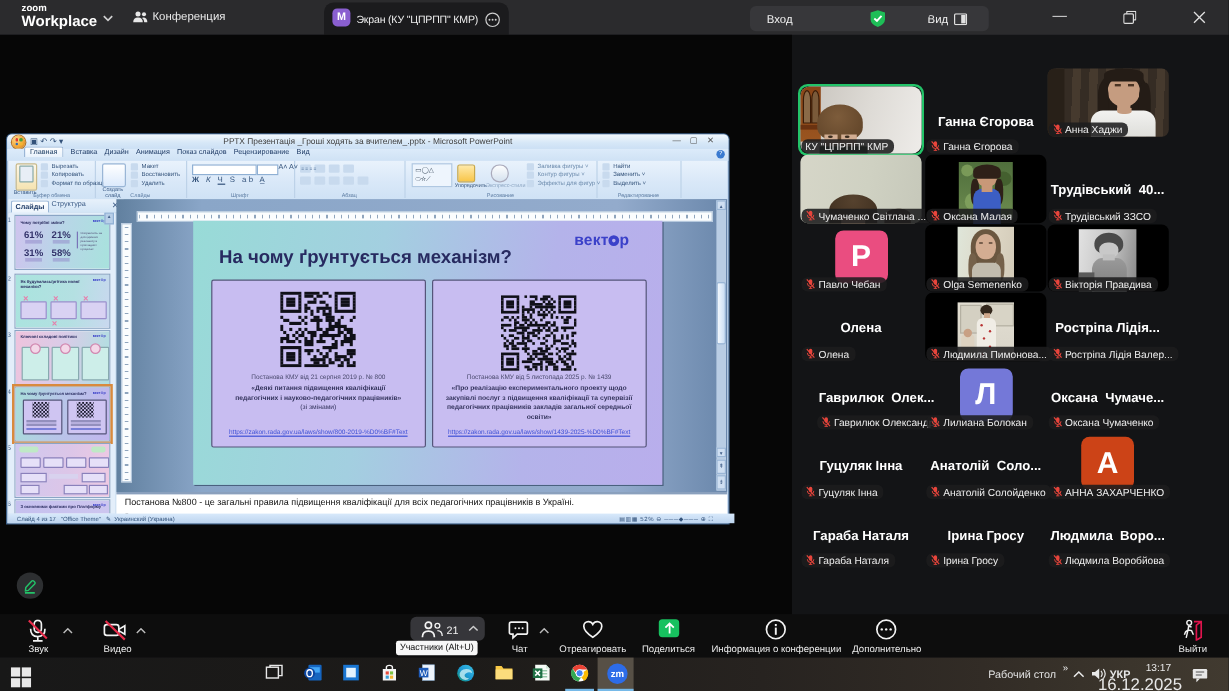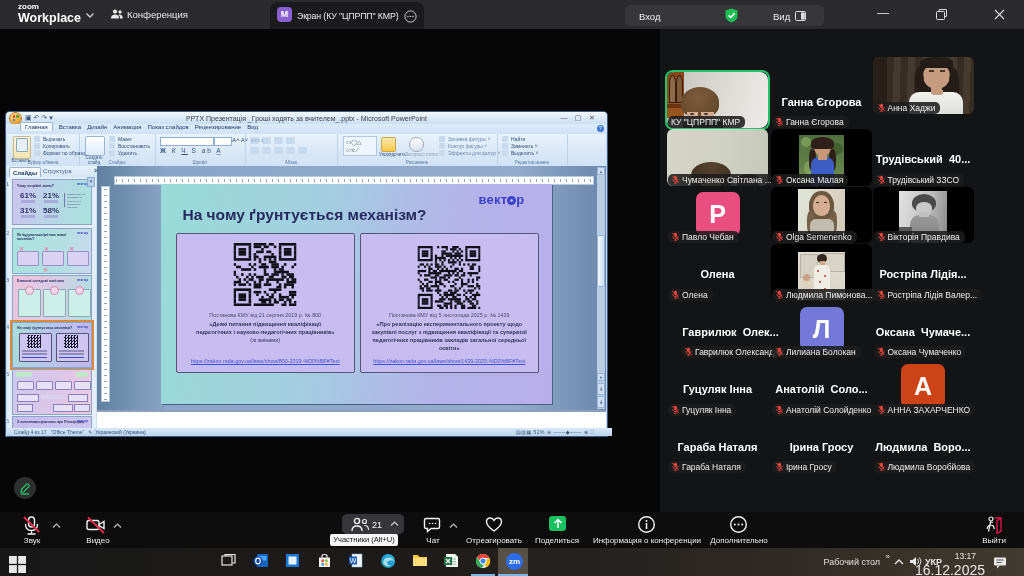--- a/index.html
+++ b/index.html
@@ -724,20 +724,21 @@
     </div>
     <div id="vscroll">
         <div style="position:absolute;left:0;top:0;width:8px;height:8px;background:#cfdff2;border:0.5px solid #9ab6d6;box-sizing:border-box;font-size:4px;color:#44618a;text-align:center;line-height:8px">▲</div>
         <div style="position:absolute;left:0;top:68px;width:8px;height:52px;background:linear-gradient(90deg,#f4f9fe,#cadef4);border:0.5px solid #9ab6d6;box-sizing:border-box;border-radius:2px"></div>
         <div style="position:absolute;left:0;top:206px;width:8px;height:8px;background:#cfdff2;border:0.5px solid #9ab6d6;box-sizing:border-box;font-size:4px;color:#44618a;text-align:center;line-height:8px">▼</div>
         <div style="position:absolute;left:0;top:216px;width:8px;height:12px;background:#cfdff2;border:0.5px solid #9ab6d6;box-sizing:border-box;font-size:5px;color:#44618a;text-align:center;line-height:11px">⇞</div>
         <div style="position:absolute;left:0;top:229px;width:8px;height:12px;background:#cfdff2;border:0.5px solid #9ab6d6;box-sizing:border-box;font-size:5px;color:#44618a;text-align:center;line-height:11px">⇟</div>
       </div>
   </div>
   <div class="abs" id="notes">
+    <div class="n1">Постанова №800 - це загальні правила підвищення кваліфікації для всіх педагогічних працівників в Україні.</div>
     <div class="n2">Вони визначають:</div>
   </div>
   <div class="abs" id="pstatus">
     <span style="position:absolute;left:7px;top:1px">Слайд 4 из 17&nbsp;&nbsp;&nbsp;"Office Theme"&nbsp;&nbsp;&nbsp;✎&nbsp;&nbsp;Украинский (Украина)</span>
     <span style="position:absolute;left:509px;top:1px;letter-spacing:0.5px">▤▥▦ 52% ⊖ ───◆─── ⊕ ⛶</span>
   </div>
 </div>
 
 <div id="grid">
     <div class="tile" style="left:667.0px;top:71.5px;box-shadow:0 0 0 2px #23c469;border-radius:6px;">

